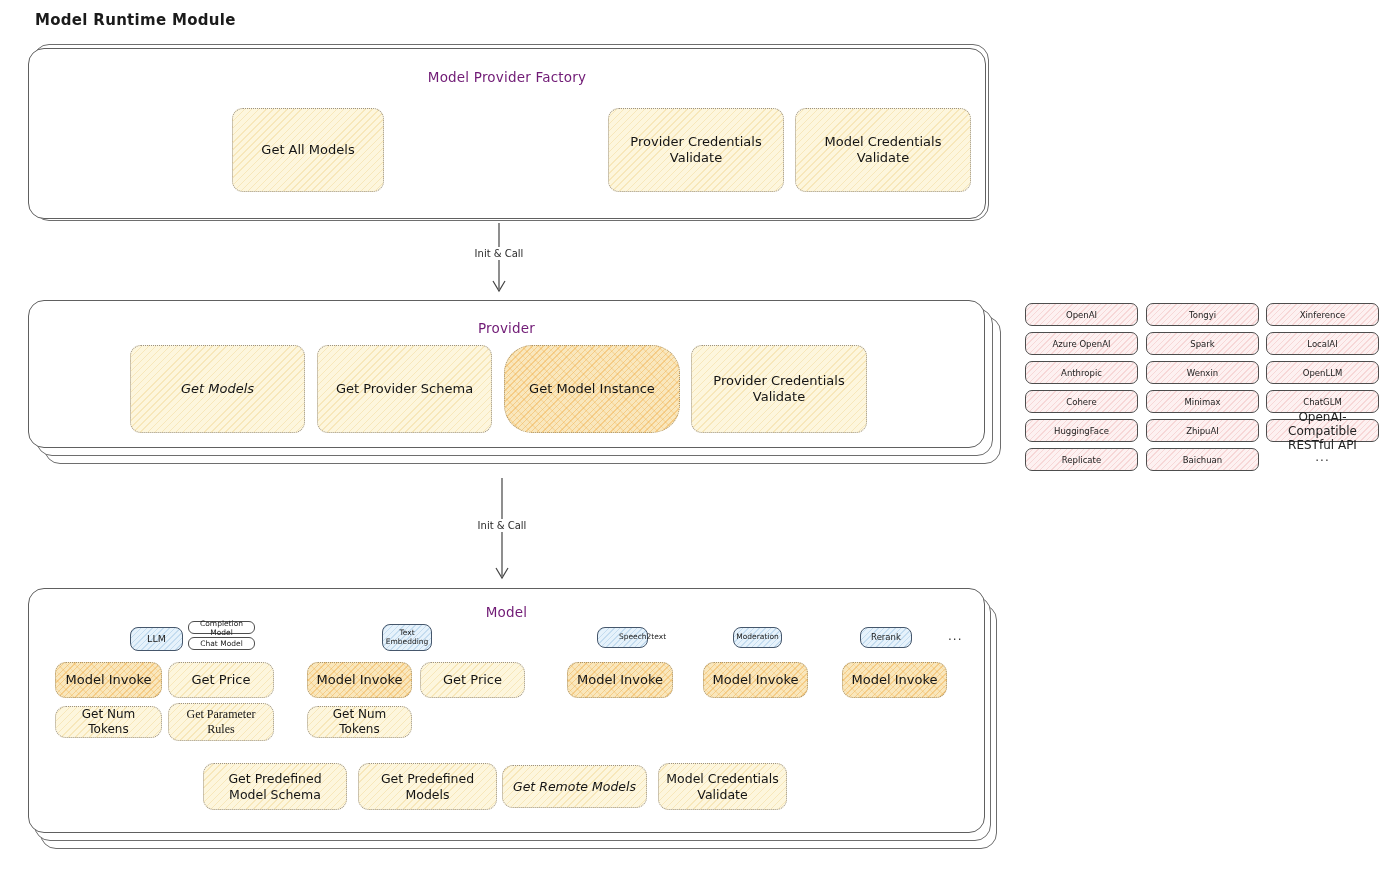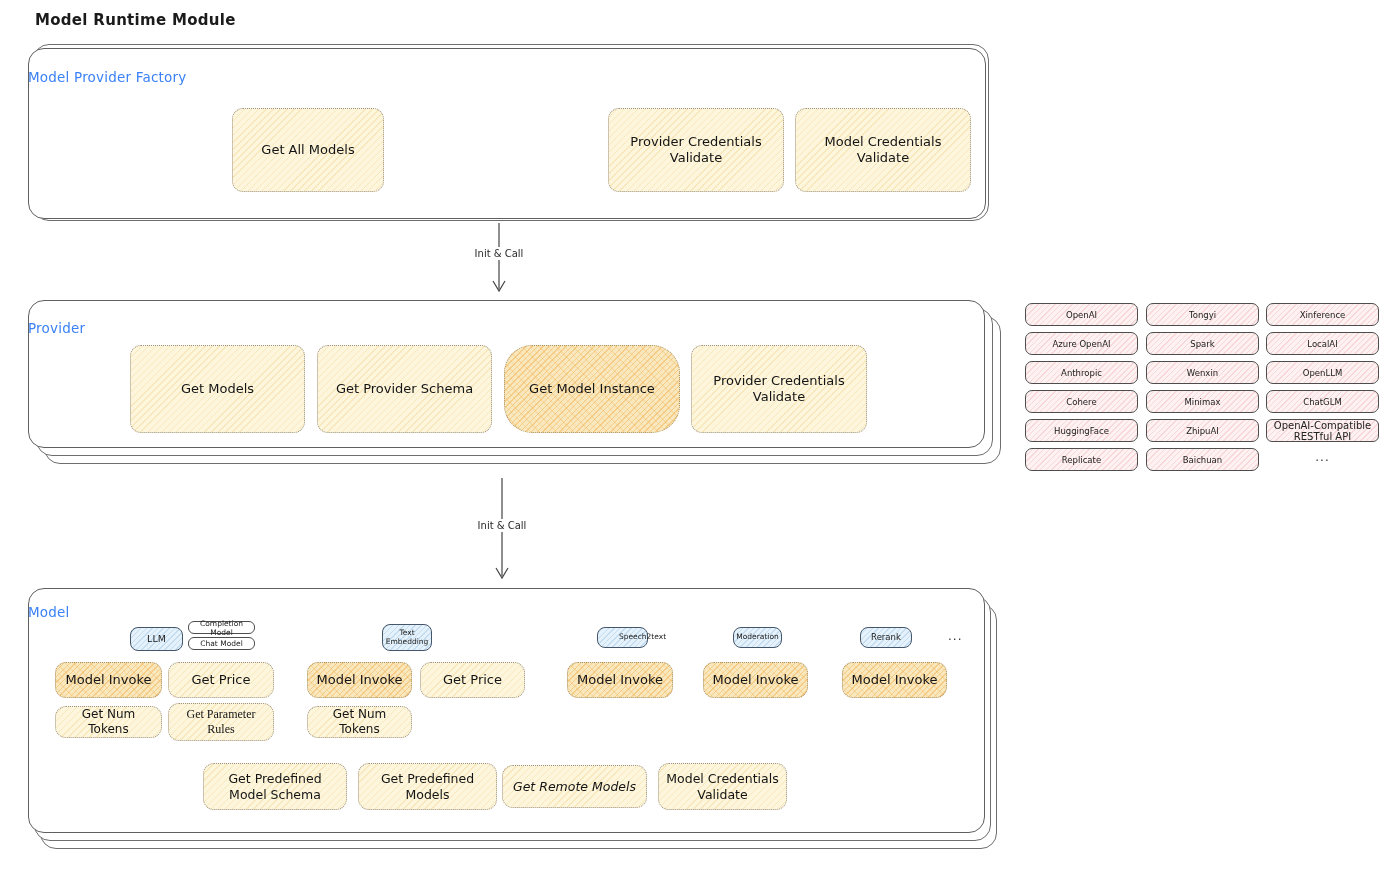--- a/index.html
+++ b/index.html
@@ -3,21 +3,21 @@
 <meta charset="utf-8">
 <style>
   * { margin:0; padding:0; box-sizing:border-box; }
   html,body { background:#ffffff; }
   body { font-family:"DejaVu Sans", sans-serif; color:#1b1b1b; }
   #canvas { position:relative; width:1393px; height:880px; background:#fff; overflow:hidden; }
 
   .card { position:absolute; background:#fff; border:1.5px solid #606060; border-radius:16px; }
   .card.back { border-color:#6e6e6e; }
 
-  .sec-title { position:absolute; text-align:left; font-size:13.5px; letter-spacing:.2px; color:#3b82f6; }
+  .sec-title { position:absolute; text-align:center; font-size:13.5px; letter-spacing:.2px; color:#701a75; }
 
   .ybox {
     position:absolute; display:flex; align-items:center; justify-content:center;
     text-align:center; padding:4px 6px; font-size:13px; line-height:1.25; color:#141414;
     border:1.6px dotted #9b9284; border-radius:11px;
     background-color:#fdf6dd;
     background-image:repeating-linear-gradient(-45deg, rgba(233,196,106,0.30) 0 1px, rgba(0,0,0,0) 1px 5px);
   }
   .ybox.hl {
     background-color:#f9e7bd;
@@ -27,21 +27,21 @@
     border-color:#a8946e;
   }
 
   .chip {
     position:absolute; display:flex; align-items:center; justify-content:center;
     text-align:center; font-size:8.5px; color:#222; padding:1px 3px;
     border:1.3px solid #4d4d4d; border-radius:7px;
     background-color:#fdf1f1;
     background-image:repeating-linear-gradient(-45deg, rgba(226,123,123,0.22) 0 1px, rgba(0,0,0,0) 1px 4px);
   }
-  .chip.small { font-size:10px;border-radius:6px; }
+  .chip.small { font-size:12px; }
 
   .tag {
     position:absolute; display:flex; align-items:center; justify-content:center;
     text-align:center; font-size:9.5px; line-height:1.1; color:#1a1a1a; padding:1px 3px;
     border:1.3px solid #45566b; border-radius:8px;
     background-color:#e6f2fb;
     background-image:repeating-linear-gradient(-45deg, rgba(110,165,210,0.28) 0 1px, rgba(0,0,0,0) 1px 4px);
   }
   .tag.tiny { font-size:7.5px; }
   .wtag {
@@ -77,21 +77,21 @@
     <line x1="8" y1="0" x2="8" y2="66" stroke="#444" stroke-width="1.2"></line>
     <polyline points="2,58 8,68 14,58" fill="none" stroke="#444" stroke-width="1.2"></polyline>
   </svg>
   <div class="arrow-label" style="left:454px; top:247px; width:90px;">Init &amp; Call</div>
 
   <div class="card back" style="left:44px; top:316px; width:957px; height:148px;"></div>
   <div class="card back" style="left:36px; top:308px; width:957px; height:148px;"></div>
   <div class="card" style="left:28px; top:300px; width:957px; height:148px;"></div>
   <div class="sec-title" style="left:28px; top:320px; width:957px;">Provider</div>
 
-  <div class="ybox" style="left:130px; top:345px; width:175px; height:88px;">Get Models</div>
+  <div class="ybox" style="left:130px; top:345px; width:175px; height:88px;font-style:italic;">Get Models</div>
   <div class="ybox" style="left:317px; top:345px; width:175px; height:88px;">Get Provider Schema</div>
   <div class="ybox hl" style="left:504px; top:345px; width:176px; height:88px;border-radius:28px;">Get Model Instance</div>
   <div class="ybox" style="left:691px; top:345px; width:176px; height:88px;">Provider Credentials Validate</div>
 
   <div class="chip" style="left:1025px; top:303px; width:113px; height:23px;">OpenAI</div>
   <div class="chip" style="left:1025px; top:332px; width:113px; height:23px;">Azure OpenAI</div>
   <div class="chip" style="left:1025px; top:361px; width:113px; height:23px;">Anthropic</div>
   <div class="chip" style="left:1025px; top:390px; width:113px; height:23px;">Cohere</div>
   <div class="chip" style="left:1025px; top:419px; width:113px; height:23px;">HuggingFace</div>
   <div class="chip" style="left:1025px; top:448px; width:113px; height:23px;">Replicate</div>

